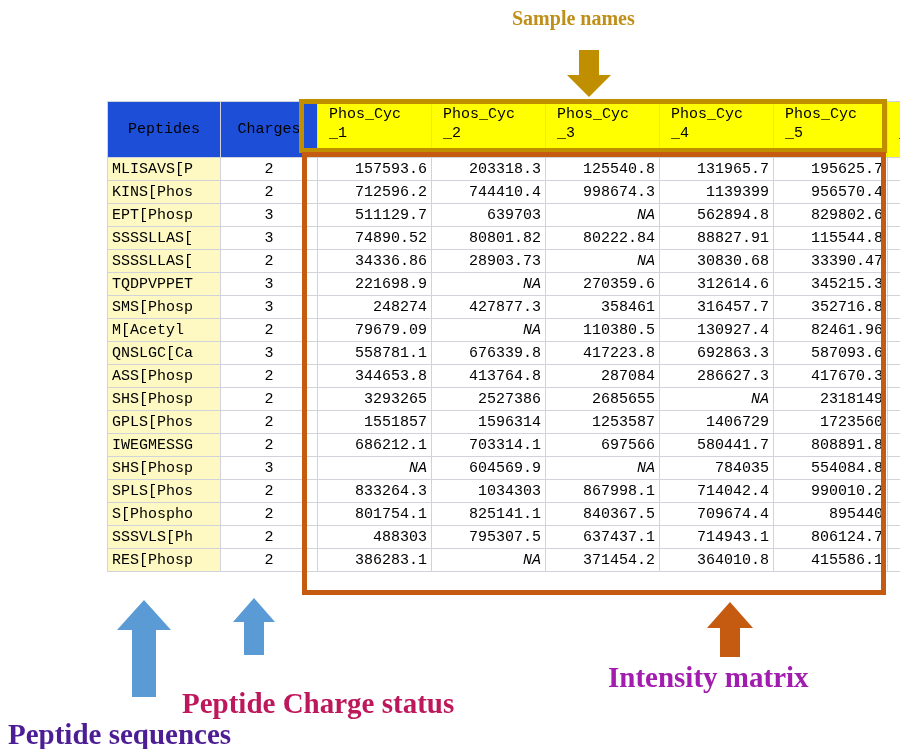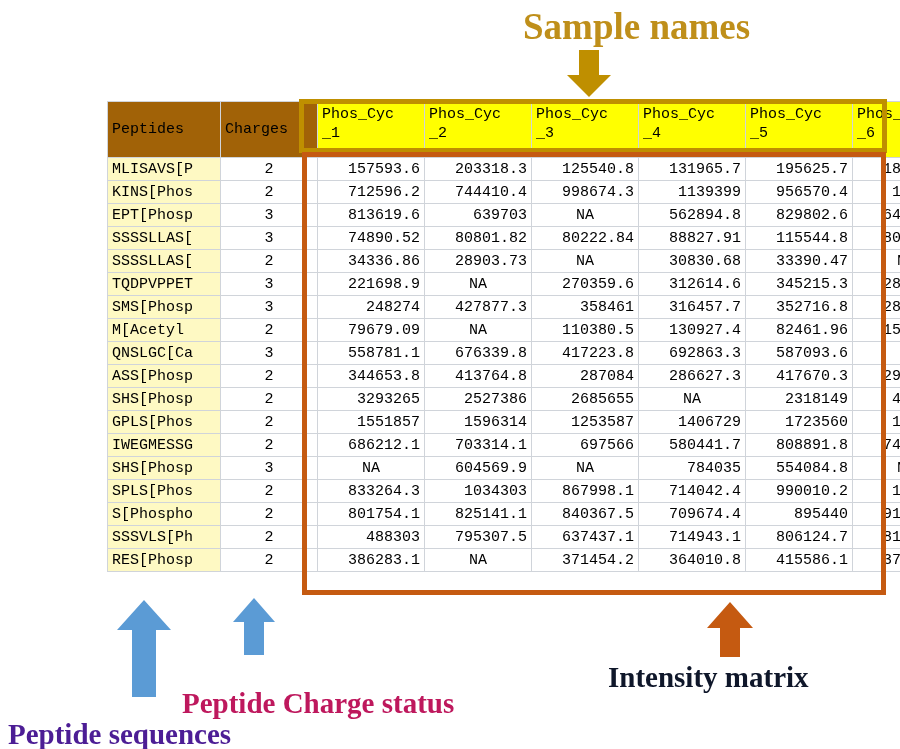--- a/index.html
+++ b/index.html
@@ -17,43 +17,43 @@
 
   
   .anno-label {
     position: absolute;
     font-family: "Liberation Serif", serif;
     font-weight: bold;
     white-space: nowrap;
     line-height: 1;
   }
   #sample-names-label {
-    left: 523px;
+    left: 512px;
     top: 8px;
-    font-size: 37px;
+    font-size: 20px;
     color: #BF8F1A;
   }
   #peptide-sequences-label {
     left: 8px;
     top: 720px;
     font-size: 29px;
     color: #4c1d95;
   }
   #peptide-charge-label {
     left: 182px;
     top: 650px;
     font-size: 29px;
     color: #be185d;
     margin-top: 39px;
   }
   #intensity-matrix-label {
     left: 608px;
     top: 663px;
     font-size: 29px;
-    color: #0f172a;
+    color: #a21caf;
   }
 
   
   .arrow {
     position: absolute;
   }
 
   
   #spreadsheet {
     position: absolute;
@@ -70,51 +70,53 @@
   #spreadsheet td, #spreadsheet th {
     border: 1px solid #d0d4da;
     padding: 1px 4px 1px 4px;
     height: 20px;
     overflow: hidden;
     white-space: nowrap;
     font-weight: normal;
   }
   
   #spreadsheet thead th {
-    background: #a16207;
-    text-align: left;
+    background: #1d4ed8;
+    text-align: center;
     vertical-align: middle;
     height: 50px;
     font-size: 15px;
   }
   #spreadsheet thead th.sample-head {
     background: #FFFF00;
     text-align: left;
     vertical-align: top;
     padding-top: 4px;
     line-height: 1.25;
+    padding-left: 11px;
   }
   .col-pep   { width: 104px; }
   .col-chg   { width: 88px;  }
   .col-smp   { width: 98px;  }
 
   td.pep-cell {
     text-align: left;
     background: #fef9c3;
   }
   td.chg-cell {
     text-align: center;
     background: #ffffff;
   }
   td.num-cell {
     text-align: right;
     background: #ffffff;
   }
   td.num-cell.na {
-    text-align: center;
+    text-align: right;
+    font-style: italic;
   }
 
   
   #sample-box {
     position: absolute;
     left: 299px;
     top: 99px;
     width: 588px;
     height: 54px;
     border: 5px solid #BF8F00;
@@ -183,21 +185,21 @@
         <td class="num-cell col-smp">712596.2</td>
         <td class="num-cell col-smp">744410.4</td>
         <td class="num-cell col-smp">998674.3</td>
         <td class="num-cell col-smp">1139399</td>
         <td class="num-cell col-smp">956570.4</td>
         <td class="num-cell col-smp">1120046</td>
       </tr>
       <tr>
         <td class="pep-cell col-pep">EPT[Phosp</td>
         <td class="chg-cell col-chg">3</td>
-        <td class="num-cell col-smp">813619.6</td>
+        <td class="num-cell col-smp">511129.7</td>
         <td class="num-cell col-smp">639703</td>
         <td class="num-cell col-smp na">NA</td>
         <td class="num-cell col-smp">562894.8</td>
         <td class="num-cell col-smp">829802.6</td>
         <td class="num-cell col-smp">645625.4</td>
       </tr>
       <tr>
         <td class="pep-cell col-pep">SSSSLLAS[</td>
         <td class="chg-cell col-chg">3</td>
         <td class="num-cell col-smp">74890.52</td>

